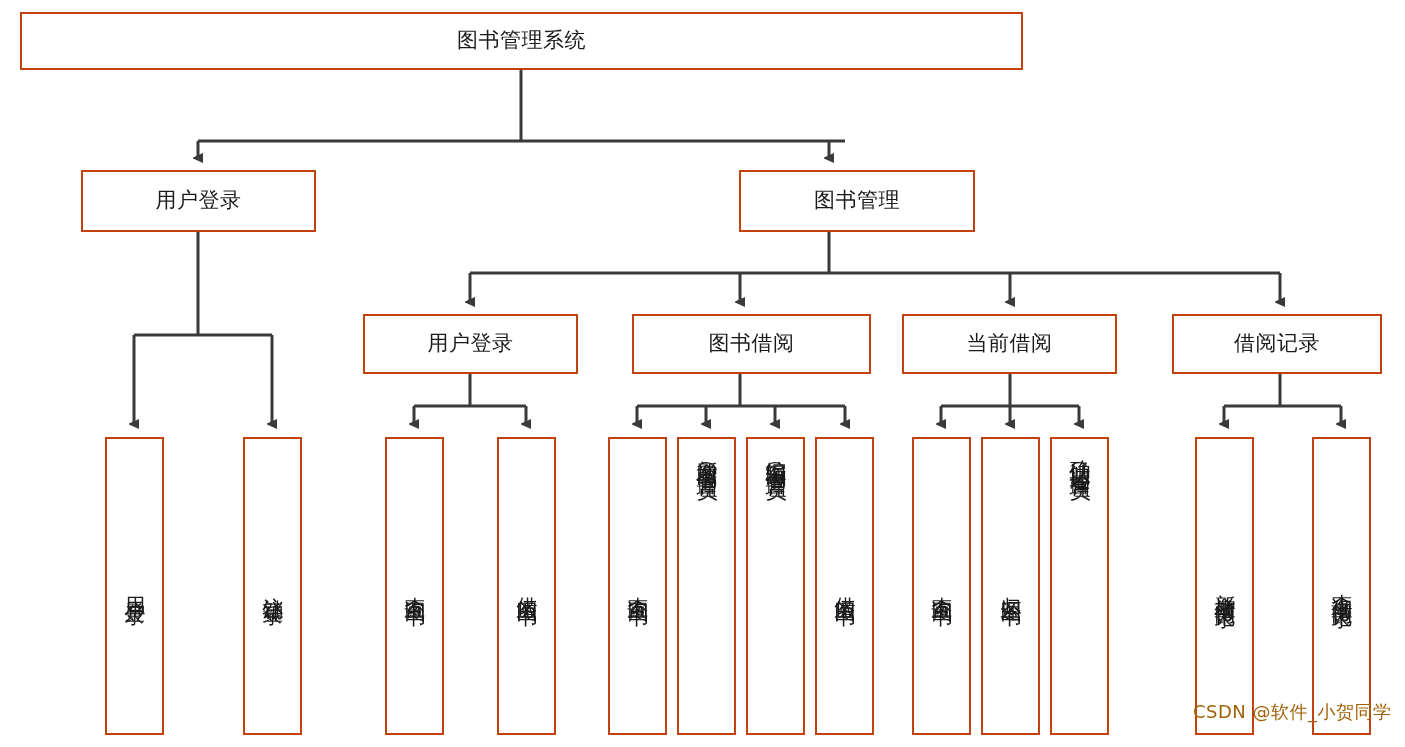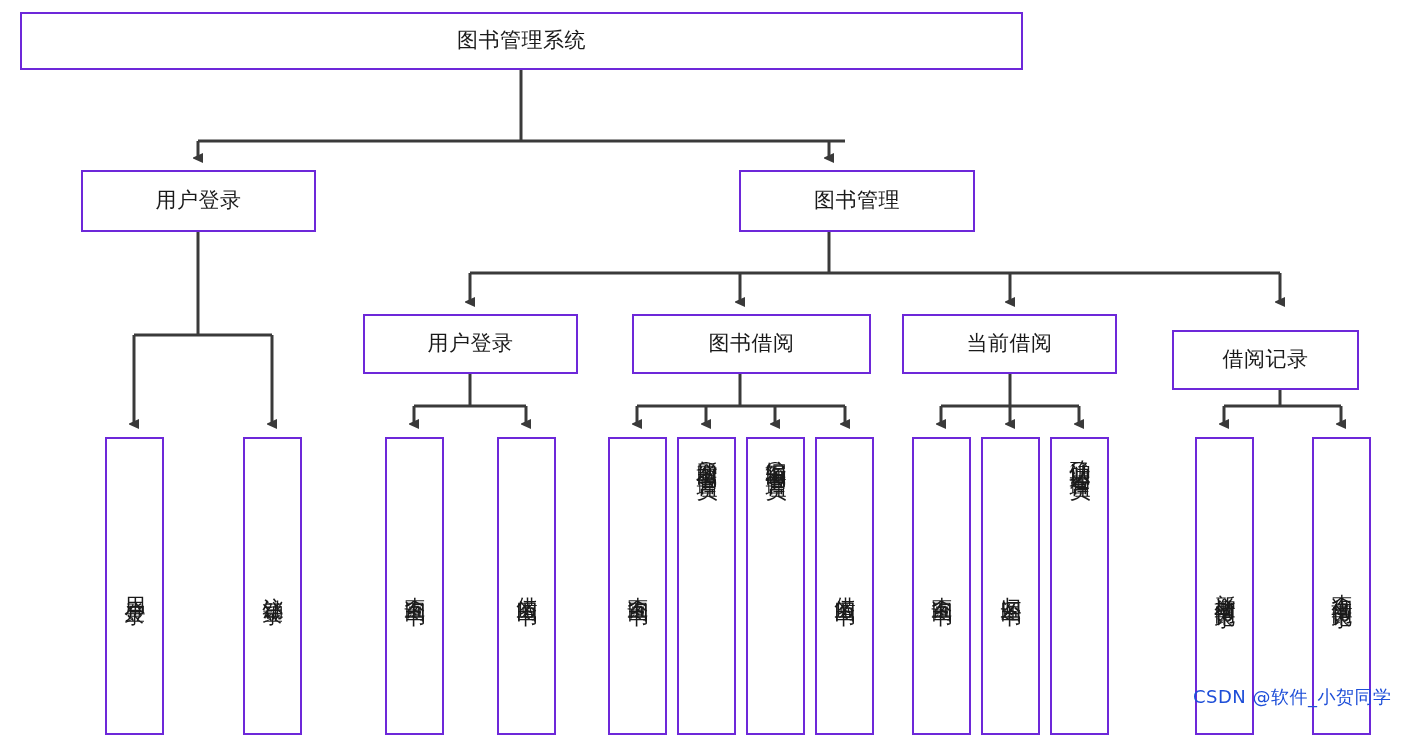--- a/index.html
+++ b/index.html
@@ -23,21 +23,21 @@
     position: absolute;
     left: 0;
     top: 0;
     width: 1405px;
     height: 747px;
   }
   .node-box {
     position: absolute;
     box-sizing: border-box;
     background: #ffffff;
-    border: 2px solid #6d28d9;
+    border: 2px solid #c2410c;
     display: flex;
     align-items: center;
     justify-content: center;
   }
   .node-label-h {
     font-size: 21px;
     color: #1a1a1a;
     line-height: 1.2;
     white-space: nowrap;
     letter-spacing: 0.5px;
@@ -64,23 +64,23 @@
     justify-content: center;
   }
   .leaf-inner.top-align {
     align-items: flex-start;
     padding-top: 4px;
     box-sizing: border-box;
   }
   .watermark {
     position: absolute;
     left: 1193px;
-    top: 685px;
+    top: 700px;
     font-size: 18px;
-    color: #1d4ed8;
+    color: #a16207;
     white-space: nowrap;
     letter-spacing: 0.5px;
   }
 </style>
 </head>
 <body>
 
 <div id="diagram-root">
 
   <svg class="diagram-canvas" viewBox="0 0 1405 747" xmlns="http://www.w3.org/2000/svg">
@@ -146,21 +146,21 @@
 
   <div class="node-box" style="left:363px; top:314px; width:215px; height:60px;">
     <span class="node-label-h">用户登录</span>
   </div>
   <div class="node-box" style="left:632px; top:314px; width:239px; height:60px;">
     <span class="node-label-h">图书借阅</span>
   </div>
   <div class="node-box" style="left:902px; top:314px; width:215px; height:60px;">
     <span class="node-label-h">当前借阅</span>
   </div>
-  <div class="node-box" style="left:1172px; top:330px; width:187px; height:60px;">
+  <div class="node-box" style="left:1172px; top:314px; width:210px; height:60px;">
     <span class="node-label-h">借阅记录</span>
   </div>
 
   <div class="node-box leaf" style="left:105px; top:437px; width:59px; height:298px;">
     <div class="leaf-inner">
       <span class="node-label-v">用户登录</span>
     </div>
   </div>
   <div class="node-box leaf" style="left:243px; top:437px; width:59px; height:298px;">
     <div class="leaf-inner">

